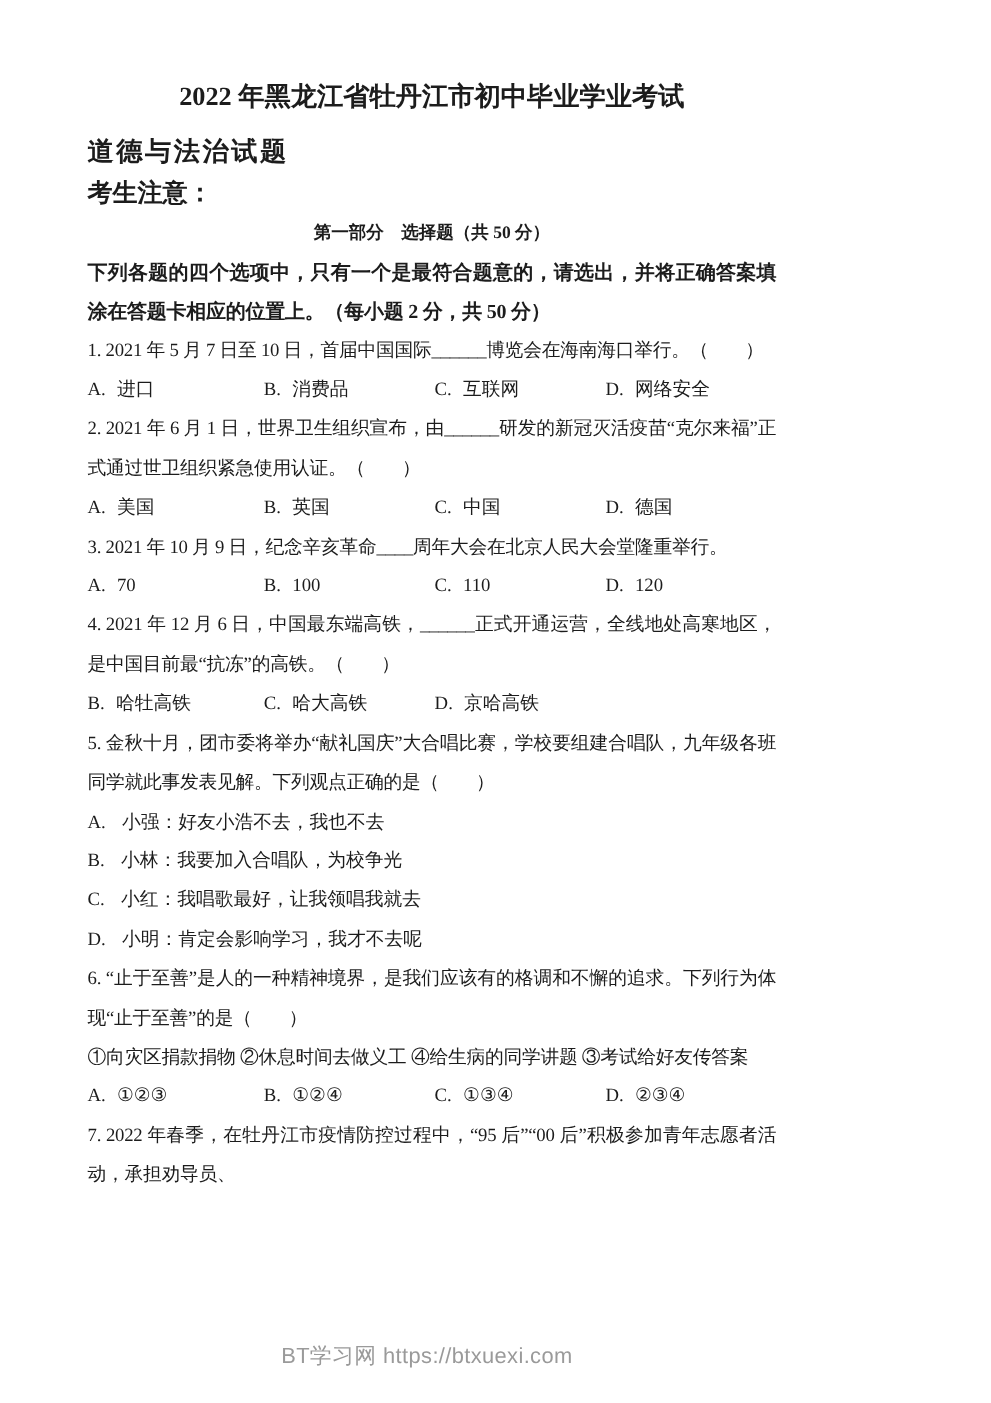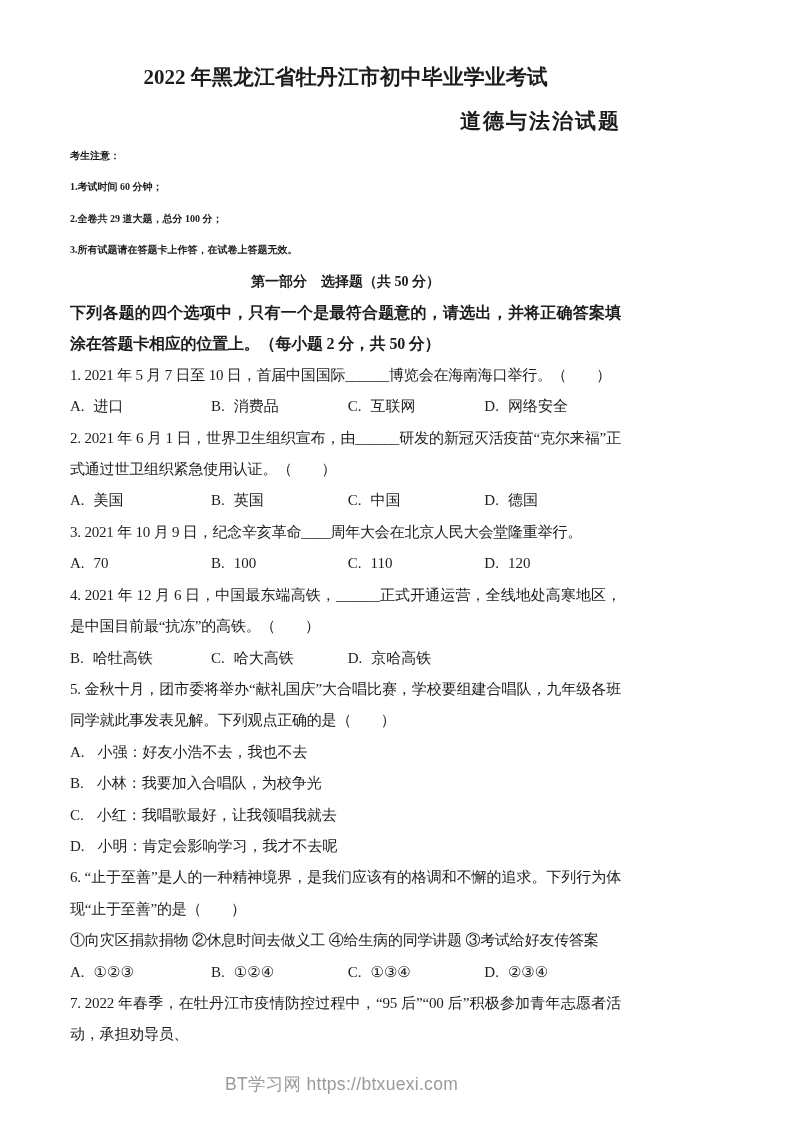--- a/index.html
+++ b/index.html
@@ -21,31 +21,31 @@
   }
   .title-line1 {
     margin: 0;
     text-align: center;
     font-size: 21px;
     font-weight: bold;
     line-height: 34px;
   }
   .title-line2 {
     margin: 10px 0 0 0;
-    text-align: right;
+    text-align: left;
     font-size: 21px;
     font-weight: bold;
     line-height: 34px;
     letter-spacing: 2px;
   }
   .docbody { margin-top: 2px; font-size: 15px; }
   .docbody p { margin: 0; line-height: 31.4px; }
   .notice-heading, .notice-item {
     font-weight: bold;
-    font-size: 10px;
+    font-size: 20px;
   }
   .section-heading {
     font-weight: bold;
     font-size: 14px;
     text-align: center;
   }
   .instruction {
     font-weight: bold;
     font-size: 16px;
     text-align: justify;
@@ -77,25 +77,20 @@
 </style>
 </head>
 <body>
 
 <div class="page">
   <p class="title-line1">2022 年黑龙江省牡丹江市初中毕业学业考试</p>
   <p class="title-line2">道德与法治试题</p>
 
   <div class="docbody">
     <p class="notice-heading">考生注意：</p>
-    <div>
-        <p class="notice-item">1.考试时间 60 分钟；</p>
-        <p class="notice-item">2.全卷共 29 道大题，总分 100 分；</p>
-        <p class="notice-item">3.所有试题请在答题卡上作答，在试卷上答题无效。</p>
-      </div>
 
     <p class="section-heading">第一部分　选择题（共 50 分）</p>
     <p class="instruction">下列各题的四个选项中，只有一个是最符合题意的，请选出，并将正确答案填涂在答题卡相应的位置上。（每小题 2 分，共 50 分）</p>
 
     <div>
         <div class="question">
           <p class="stem">1. 2021 年 5 月 7 日至 10 日，首届中国国际______博览会在海南海口举行。（　　）</p>
           <div class="options row">
             <div class="option"><span class="opt-label">A.</span><span class="opt-text">进口</span></div>
             <div class="option"><span class="opt-label">B.</span><span class="opt-text">消费品</span></div>

